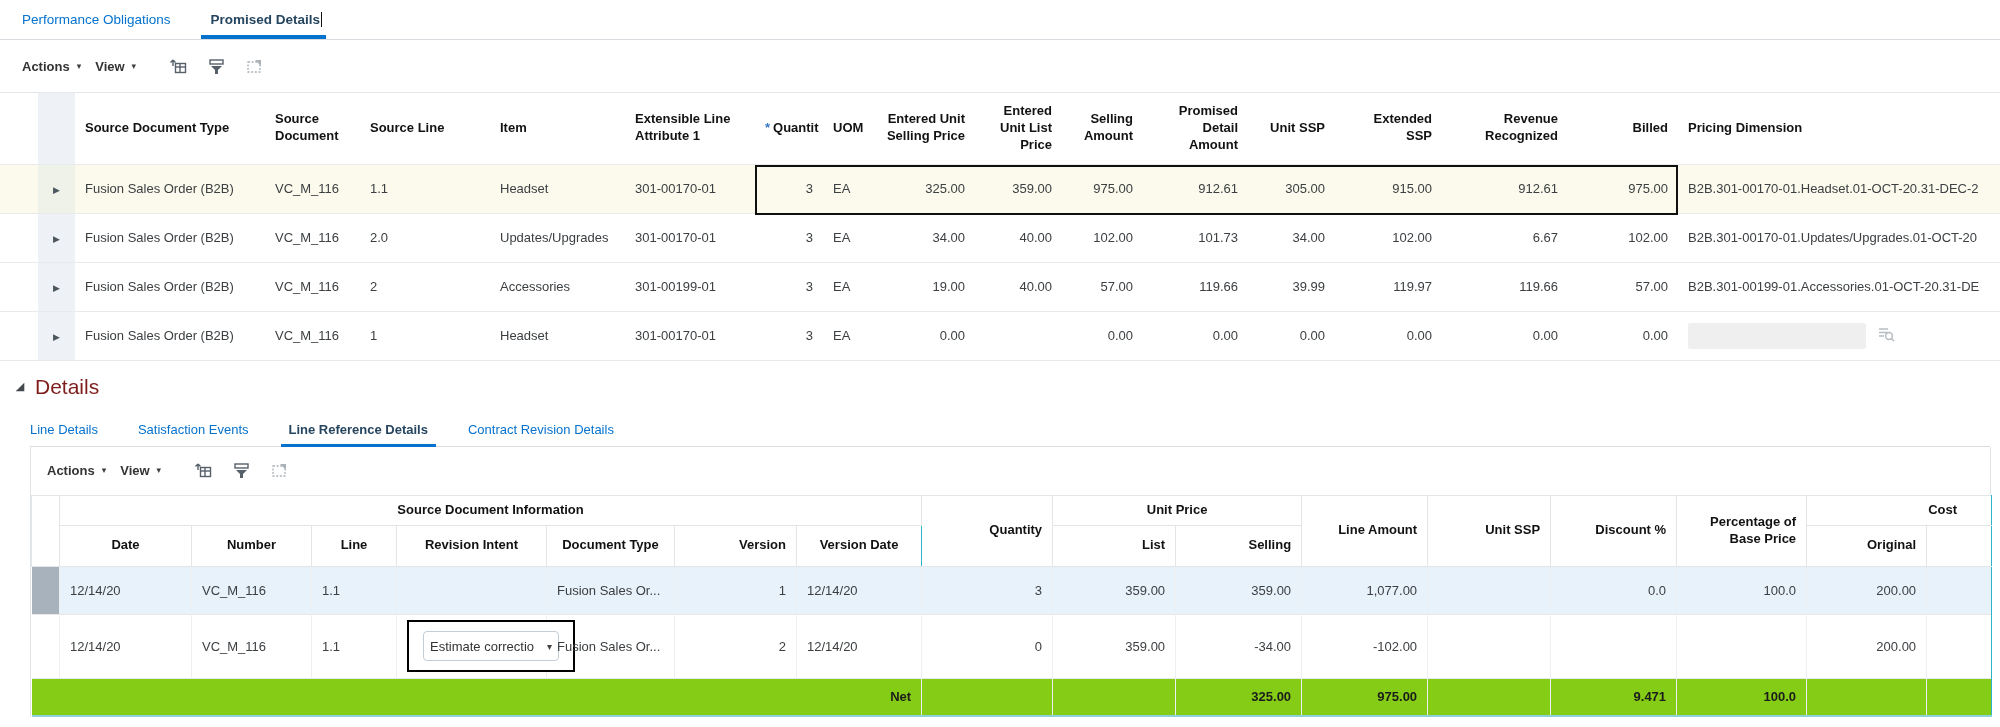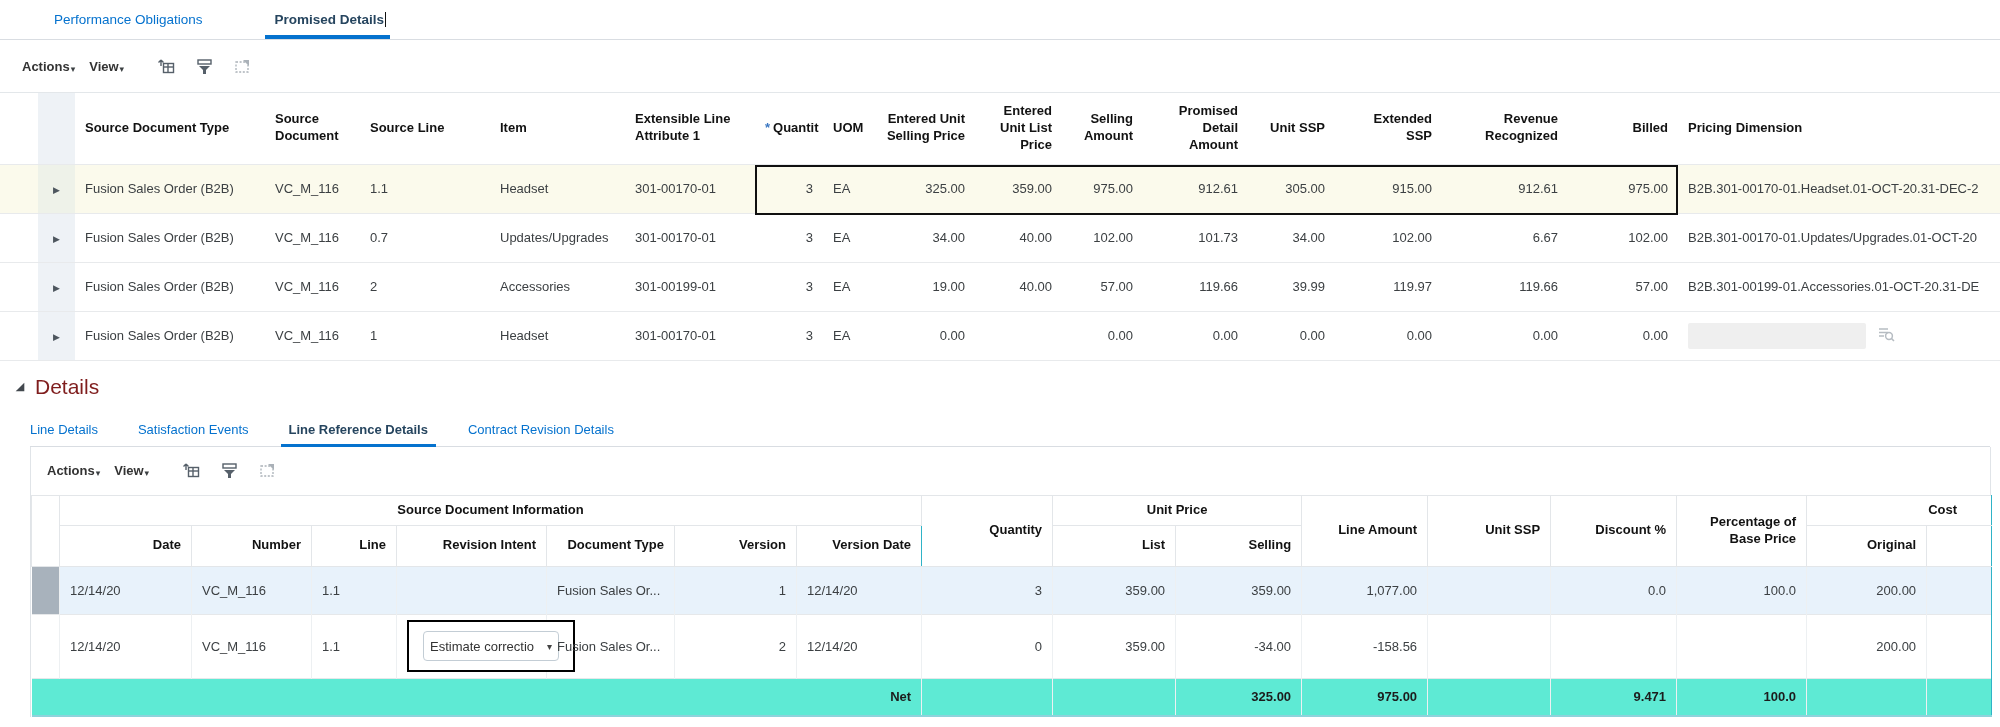--- a/index.html
+++ b/index.html
@@ -6,28 +6,28 @@
   html,body { margin:0; padding:0; }
   body {
     width:2000px; height:727px; background:#fff; overflow:hidden;
     font-family:"Liberation Sans","DejaVu Sans",sans-serif; color:#3c4043; position:relative;
   }
 
   
   .page-tabs { height:40px; border-bottom:1px solid #d9dde2; display:flex; gap:40px;
                padding-left:22px; align-items:stretch; }
   .page-tab { position:relative; display:flex; align-items:center; font-size:13.5px;
-              color:#0572ce; cursor:pointer;margin-left:32px; }
+              color:#0572ce; cursor:pointer; }
   .page-tab.active { color:#26455f; font-weight:bold; }
   .tab-underline { position:absolute; left:-10px; right:-4px; bottom:0; height:4px; background:#0572ce; }
   .text-cursor { display:inline-block; width:1px; height:15px; background:#111; margin-left:1px; vertical-align:middle; }
 
   
   .toolbar { height:52px; display:flex; align-items:center; padding-left:22px; gap:14px; }
-  .menu-btn { display:flex; align-items:flex-end; gap:1px; font-size:13px; font-weight:bold; color:#333; cursor:pointer; }
+  .menu-btn { display:flex; align-items:center; gap:7px; font-size:13px; font-weight:bold; color:#333; cursor:pointer; }
   .menu-caret { font-size:9px; color:#3c4043; line-height:1; }
   .icon-btn { width:24px; height:24px; display:flex; align-items:center; justify-content:center; cursor:pointer; }
   .icon-btn.first { margin-left:16px; }
   .icon-btn.disabled { cursor:default; }
 
   
   .main-table-wrap { position:relative; width:2000px; overflow:hidden; border-top:1px solid #e3e7ea; }
   table.main { border-collapse:collapse; table-layout:fixed; width:2008px; font-size:13px; }
   table.main thead th { font-weight:bold; color:#121212; vertical-align:middle; padding:6px 10px;
                         height:71px; text-align:left; line-height:1.3; overflow:hidden; white-space:normal; }
@@ -58,29 +58,29 @@
 
   .details-panel { margin-left:30px; width:1961px; border-left:1px solid #e0e4e8; border-right:1px solid #e0e4e8; }
   .details-panel .toolbar { height:48px; padding-left:16px; }
 
   table.sub { border-collapse:collapse; table-layout:fixed; width:1960px; font-size:13px;
               border-top:1px solid #e3e6e9; border-bottom:2px solid #8ed3db; }
   table.sub th { font-weight:bold; color:#121212; border:1px solid #e3e6e9; padding:5px 10px;
                  background:#fff; line-height:1.3; overflow:hidden; }
   table.sub th.group { height:30px; text-align:center;margin-top:44px; }
   table.sub th.group.right { text-align:right; padding-right:34px; }
-  table.sub th.colh { height:41px; text-align:right; vertical-align:middle; white-space:nowrap; }
+  table.sub th.colh { height:41px; text-align:center; vertical-align:middle; white-space:nowrap; }
   table.sub th.num, table.sub td.num { text-align:right; }
   table.sub th.span2 { vertical-align:middle; }
   table.sub td { padding:0 10px; border-top:1px solid #e6e8ea; border-right:1px solid #edf0f2;
                  white-space:nowrap; overflow:hidden; vertical-align:middle; color:#3c4043; }
   tr.sub-rowA td { height:48px; background:#e8f2fb; }
   tr.sub-rowA td.sel-gutter { background:#a8b2bc; }
   tr.sub-rowB td { height:64px; background:#fff; }
-  tr.sub-net td { height:38px; background:#5eead4; font-weight:bold; color:#1c1c1c; }
+  tr.sub-net td { height:38px; background:#84cc16; font-weight:bold; color:#1c1c1c; }
   td.tealL, th.tealL { border-left:1px solid #2fb3c7 !important; }
   td.tealR, th.tealR { border-right:1px solid #2fb3c7 !important; }
 
   .focus-box { display:inline-block; border:2px solid #000; padding:9px 14px; background:#fff; }
   .select-box { display:inline-flex; align-items:center; justify-content:space-between; width:136px;
                 height:30px; border:1px solid #c3cdd5; border-radius:4px; background:#fff;
                 padding:0 6px; font-size:13px; color:#333; cursor:pointer; }
   .sel-caret { font-size:10px; color:#444; margin-left:4px; }
 </style>
 </head>
@@ -197,21 +197,21 @@
       <td class="num">915.00</td>
       <td class="num">912.61</td>
       <td class="num">975.00</td>
       <td>B2B.301-00170-01.Headset.01-OCT-20.31-DEC-2</td>
     </tr>
     <tr>
       <td></td>
       <td class="expand-col"><span class="expand-arrow">▶</span></td>
       <td>Fusion Sales Order (B2B)</td>
       <td>VC_M_116</td>
-      <td>0.7</td>
+      <td>2.0</td>
       <td>Updates/Upgrades</td>
       <td>301-00170-01</td>
       <td class="num">3</td>
       <td>EA</td>
       <td class="num">34.00</td>
       <td class="num">40.00</td>
       <td class="num">102.00</td>
       <td class="num">101.73</td>
       <td class="num">34.00</td>
       <td class="num">102.00</td>
@@ -407,21 +407,21 @@
               <span class="sel-caret">▾</span>
             </div>
           </div>
         </td>
         <td>Fusion Sales Or...</td>
         <td class="num">2</td>
         <td>12/14/20</td>
         <td class="num tealL">0</td>
         <td class="num">359.00</td>
         <td class="num">-34.00</td>
-        <td class="num">-158.56</td>
+        <td class="num">-102.00</td>
         <td class="num"></td>
         <td class="num"></td>
         <td class="num"></td>
         <td class="num">200.00</td>
         <td class="tealR"></td>
       </tr>
       <tr class="sub-net">
         <td colspan="8" class="num">Net</td>
         <td class="num tealL"></td>
         <td class="num"></td>

